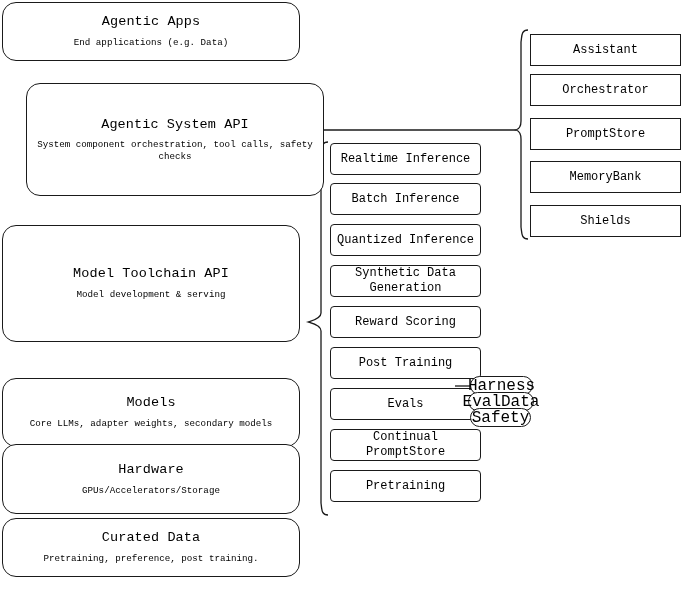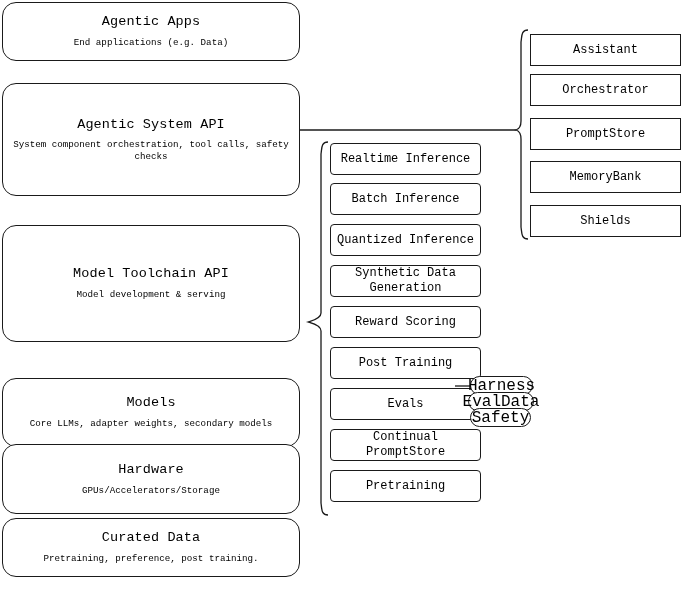--- a/index.html
+++ b/index.html
@@ -43,21 +43,21 @@
   }
   .layer .title {
     font-size: 13.5px;
     letter-spacing: 0.1px;
   }
   .layer .subtitle {
     font-size: 9.2px;
     margin-top: 6px;
   }
   #layer-agentic-apps      { top: 2px;   height: 59px; }
-  #layer-agentic-system-api{ top: 83px;  height: 113px; }
+  #layer-agentic-system-api{ top: 83px;  height: 113px; margin-left: 24px; }
   #layer-model-toolchain   { top: 225px; height: 117px; }
   #layer-models            { top: 366px; height: 69px; margin-top: 12px; }
   #layer-hardware          { top: 444px; height: 70px; }
   #layer-curated-data      { top: 518px; height: 59px; }
 
   
   .capability {
     left: 330px;
     width: 151px;
     height: 32px;

